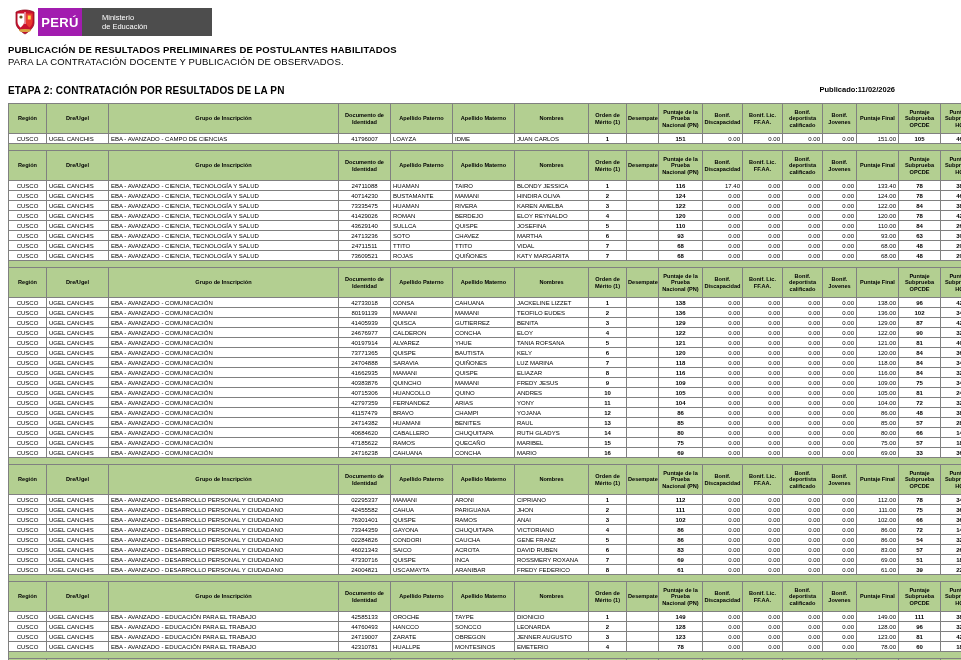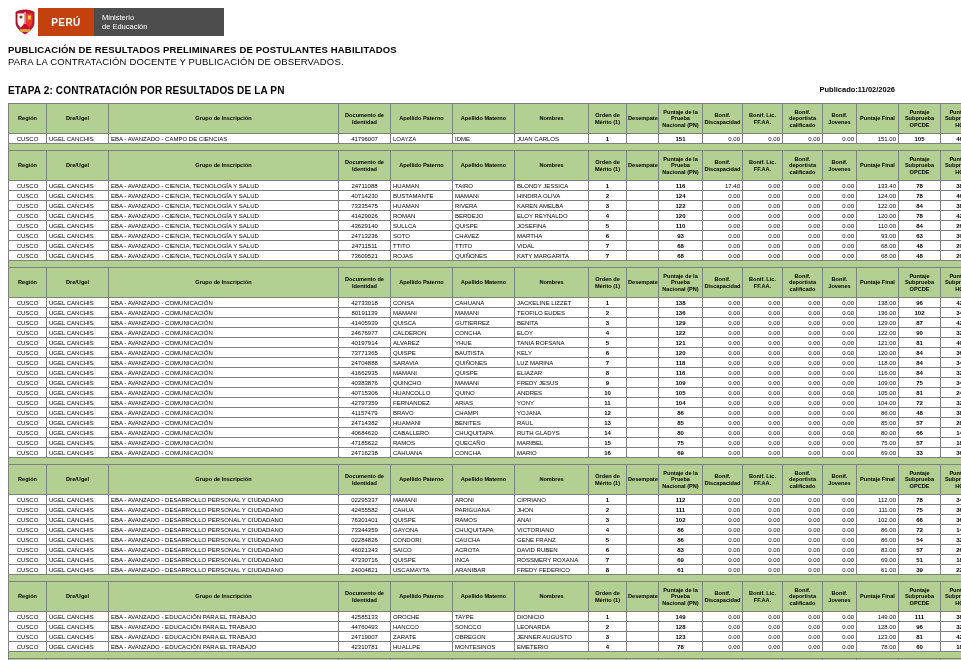--- a/index.html
+++ b/index.html
@@ -13,28 +13,28 @@
   .page{position:relative;width:961px;height:660px;}
 
   
   .letterhead{position:absolute;left:12px;top:8px;display:flex;align-items:stretch;height:28px;}
   .coat{
     width:26px;height:28px;display:flex;align-items:center;justify-content:center;
     background:#ffffff;
   }
   .coat svg{display:block;}
   .peru-box{
-    width:56px;background:#c2410c;color:#ffffff;
+    width:44px;background:#a21caf;color:#ffffff;
     display:flex;align-items:center;justify-content:center;
-    font-size:10px;font-weight:bold;letter-spacing:.4px;
+    font-size:13px;font-weight:bold;letter-spacing:.4px;
   }
   .minedu-box{
     width:130px;background:#4d4d4d;color:#ffffff;
     display:flex;flex-direction:column;justify-content:center;
-    padding-left:8px;box-sizing:border-box;
+    padding-left:20px;box-sizing:border-box;
     font-size:7.5px;line-height:9px;
   }
 
   
   .titleblock{position:absolute;left:0;top:44px;width:961px;padding-left:8px;}
   .t1{font-size:9.5px;font-weight:bold;line-height:12px;letter-spacing:.15px;}
   .t2{font-size:9.5px;font-weight:normal;line-height:12px;letter-spacing:.15px;}
   .t3{font-size:10px;font-weight:bold;margin-top:17px;letter-spacing:.15px;}
   .pubdate{position:absolute;right:66px;top:85px;font-size:7.5px;font-weight:bold;text-align:center;}
 

